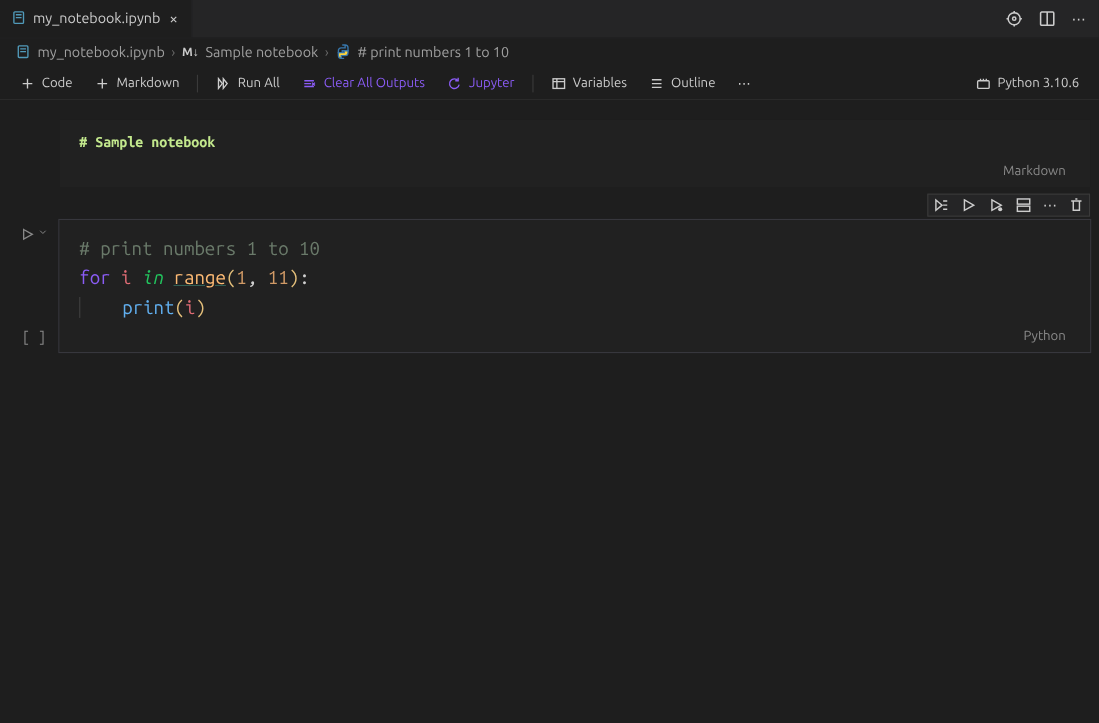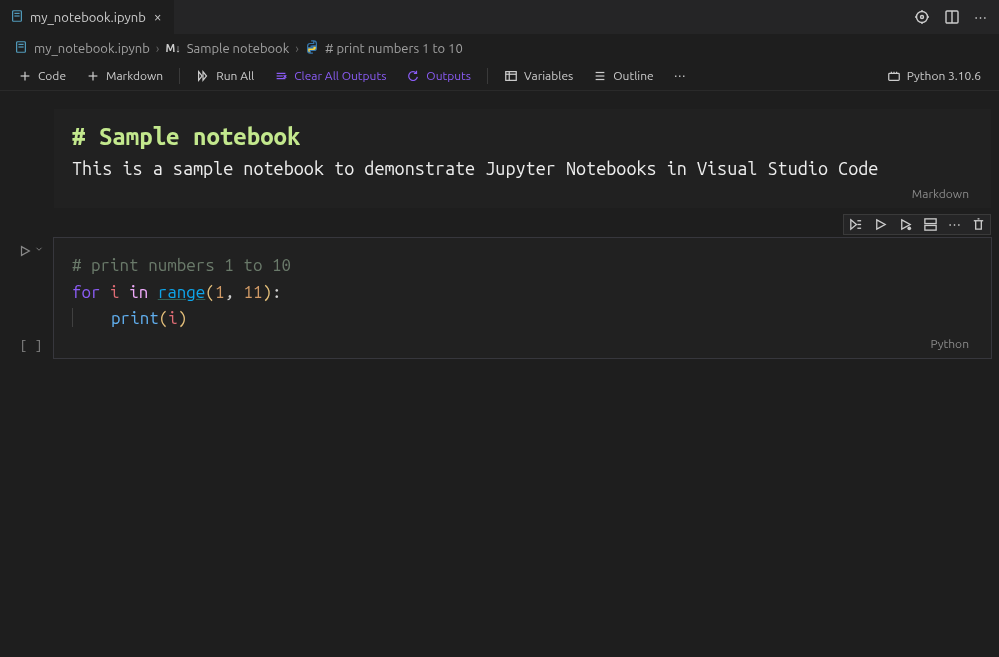--- a/index.html
+++ b/index.html
@@ -93,21 +93,21 @@
     flex: 1;
     background: #212121;
     padding: 14px 18px 4px 18px;
     position:relative;
     min-height: 0;
   }
   .cell-body.focused { outline: 1px solid #37373d; }
   .cell + .cell { margin-top: 30px; }
   .md-heading {
     font-family: "Ubuntu Mono", Consolas, monospace;
-    font-size: 24px;
+    font-size: 13px;
     font-weight: bold;
     color: #c3e88d;
     margin-bottom: 6px;
   }
   .md-text {
     font-family: "Ubuntu Mono", Consolas, monospace;
     font-size: 18px;
     color: #eeeeee;
     line-height: 1.4;
   }
@@ -120,22 +120,22 @@
   .code {
     font-family: "Ubuntu Mono", Consolas, monospace;
     font-size: 17px;
     line-height: 1.55;
     white-space: pre;
     color: #d0d0d0;
   }
   .c-comment { color: #6a7a6a; }
   .c-kw { color: #8b5cf6; }
   .c-var { color: #e06c75; }
-  .c-kw2 { color: #f0abfc; }
-  .c-func { color: #0ea5e9; text-decoration: underline; text-decoration-color:#4ec9b060;}
+  .c-kw2 { color: #22c55e; font-style: italic; }
+  .c-func { color: #fdba74; text-decoration: underline; text-decoration-color:#4ec9b060;}
   .c-paren { color: #e5c07b; }
   .c-num { color: #d19a66; }
   .c-pn { color: #d0d0d0;}
   .c-builtin { color: #61afef; }
   .cell-toolbar {
     position: absolute;
     top: -24px; right: 0;
     background: #252526;
     border: 1px solid #3a3a3a;
     display: flex; align-items: center;
@@ -235,21 +235,21 @@
         <line x1="11" y1="7" x2="14" y2="10"></line>
         <line x1="14" y1="7" x2="11" y2="10"></line>
       </svg>
     <span>Clear All Outputs</span>
   </div>
   <div class="tb-btn disabled">
     <svg viewBox="0 0 16 16">
         <path d="M12 5 A5 5 0 1 0 13 9"></path>
         <polyline points="12,2 12,5 9,5"></polyline>
       </svg>
-    <span>Outputs</span>
+    <span>Jupyter</span>
   </div>
   <div style="width:1px;height:16px;background:#3a3a3a;margin:0 4px"></div>
   <div class="tb-btn">
     <svg viewBox="0 0 16 16">
         <rect x="2" y="3" width="12" height="10"></rect>
         <line x1="2" y1="6" x2="14" y2="6"></line>
         <line x1="6" y1="3" x2="6" y2="13"></line>
       </svg>
     <span>Variables</span>
   </div>
@@ -274,21 +274,20 @@
     </div>
   </div>
 </div>
 
 <div class="notebook">
 
   <div class="cell">
     <div class="gutter"></div>
     <div class="cell-body">
       <div class="md-heading"># Sample notebook</div>
-      <div class="md-text">This is a sample notebook to demonstrate Jupyter Notebooks in Visual Studio Code</div>
       <div class="lang-tag">Markdown</div>
     </div>
   </div>
 
   <div class="cell">
     <div class="gutter">
       <div class="run-cell">
         <span class="icon-btn">
           <svg width="14" height="14" viewBox="0 0 16 16">
               <polygon points="4,3 13,8 4,13"></polygon>

